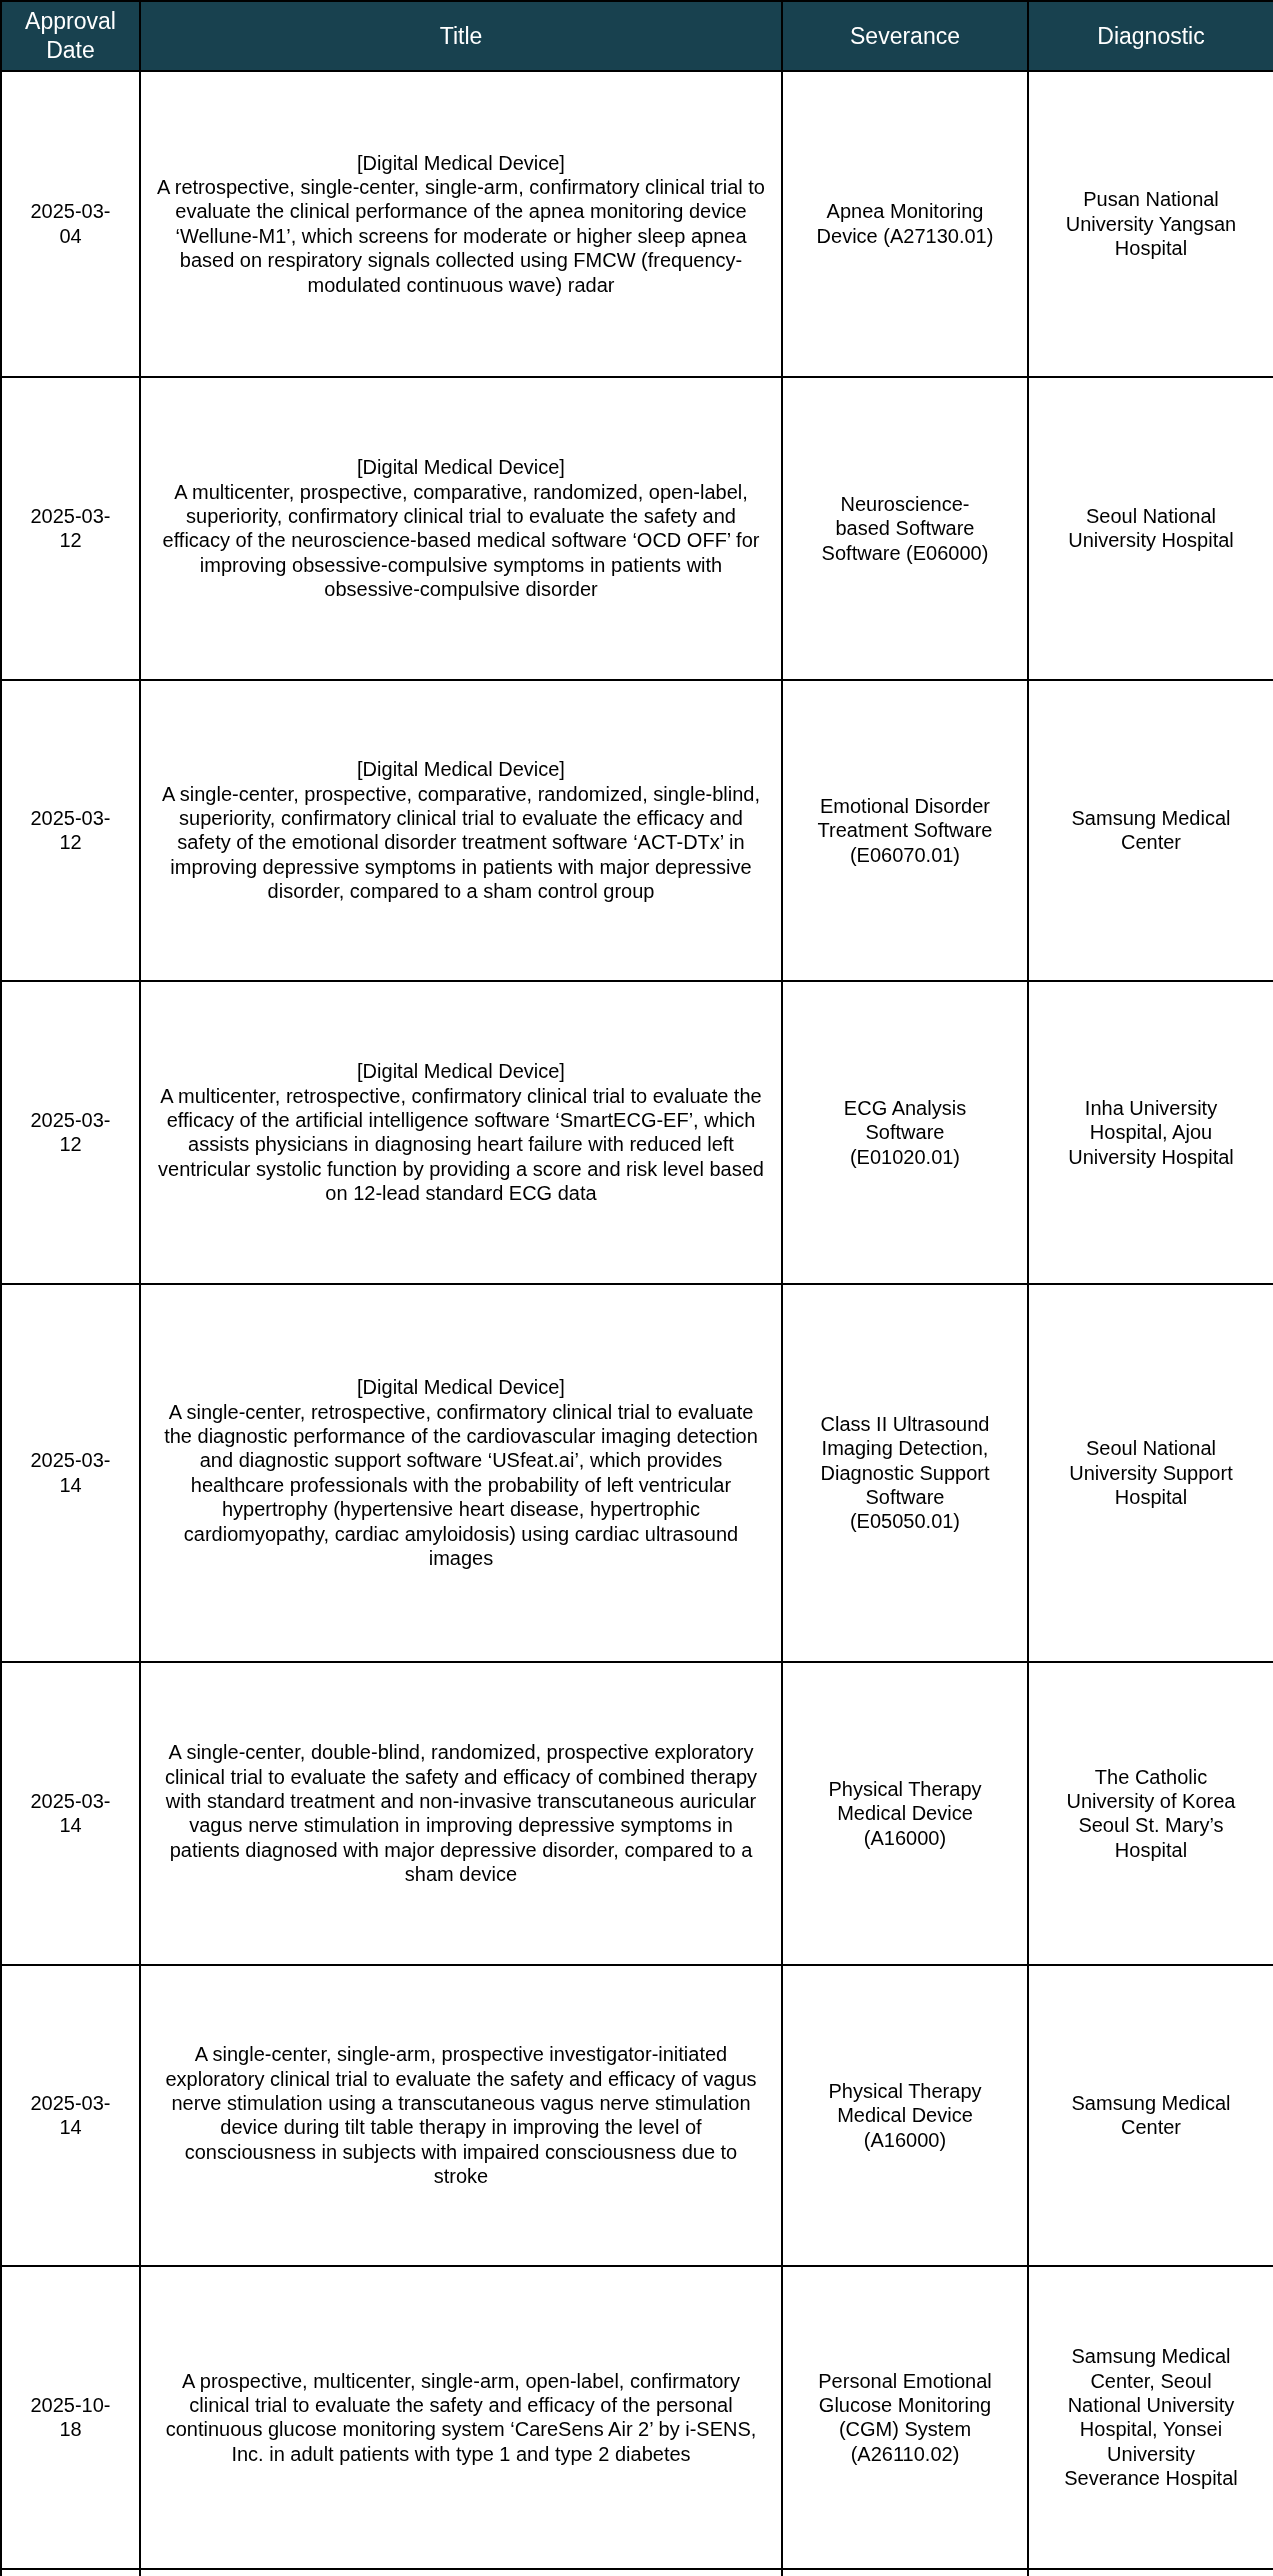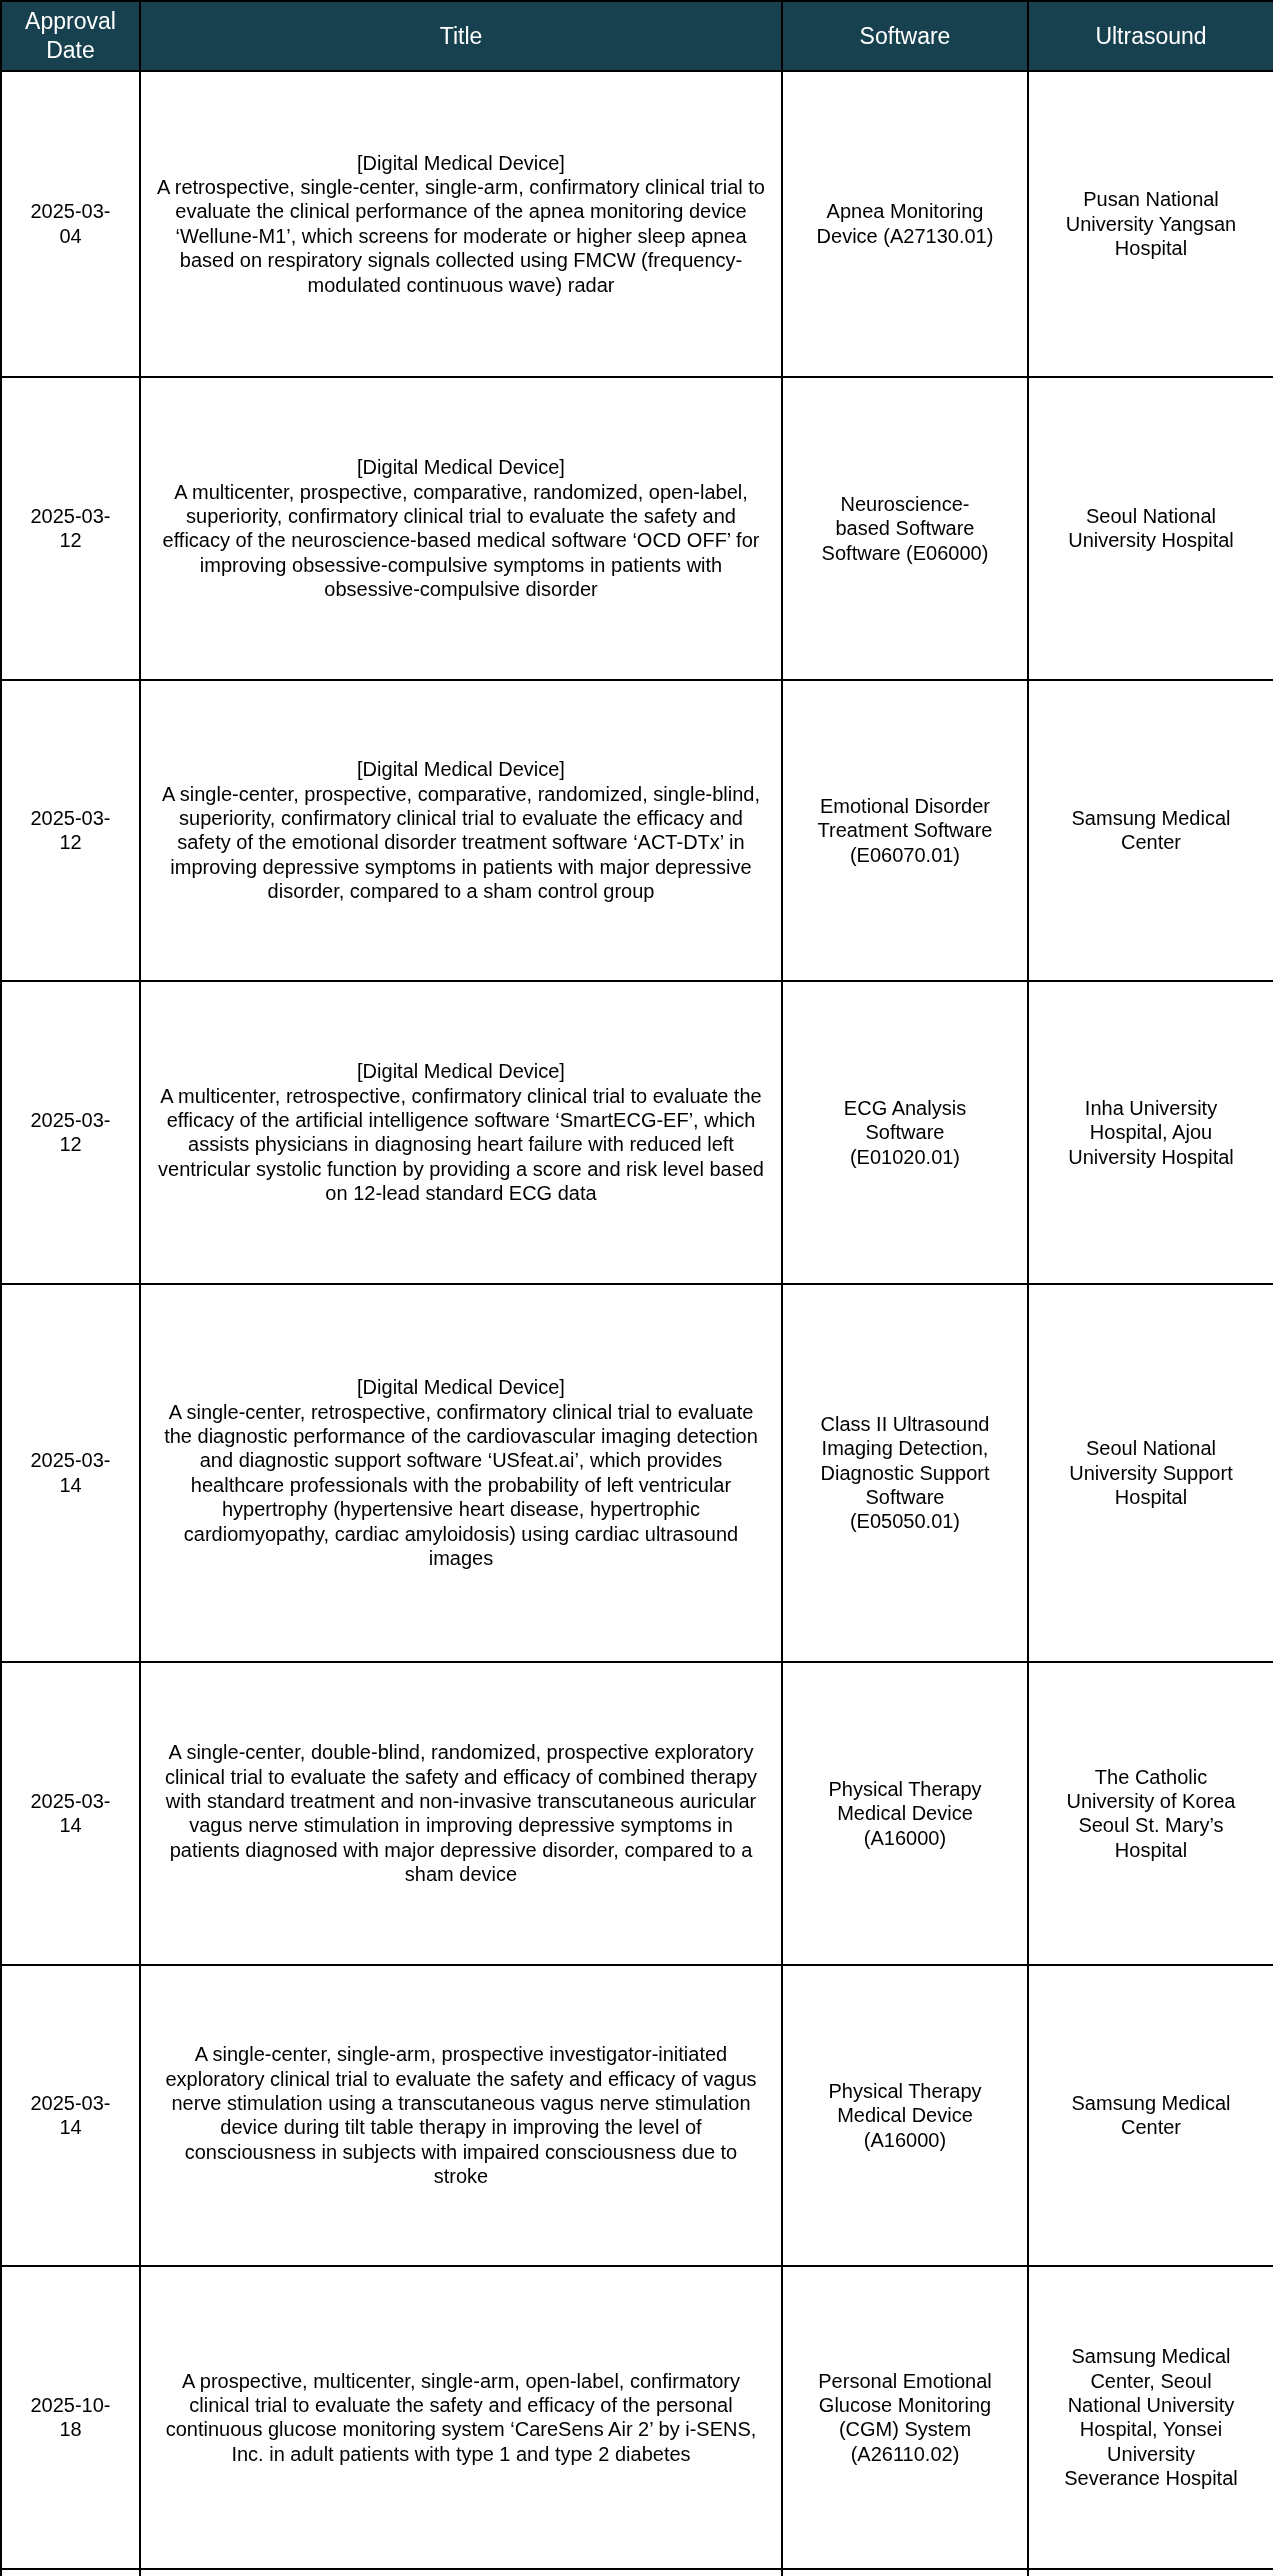--- a/index.html
+++ b/index.html
@@ -69,22 +69,22 @@
     <colgroup>
       <col class="col-date">
       <col class="col-title">
       <col class="col-category">
       <col class="col-institution">
     </colgroup>
     <thead>
       <tr>
         <th>Approval Date</th>
         <th>Title</th>
-        <th>Software</th>
-        <th>Ultrasound</th>
+        <th>Severance</th>
+        <th>Diagnostic</th>
       </tr>
     </thead>
     <tbody>
 
       <tr>
         <td class="cell-date">2025-03-04</td>
         <td class="cell-title">
           <div>[Digital Medical Device]</div>
           <div>A retrospective, single-center, single-arm, confirmatory clinical trial to evaluate the clinical performance of the apnea monitoring device ‘Wellune-M1’, which screens for moderate or higher sleep apnea based on respiratory signals collected using FMCW (frequency-modulated continuous wave) radar</div>
         </td>

